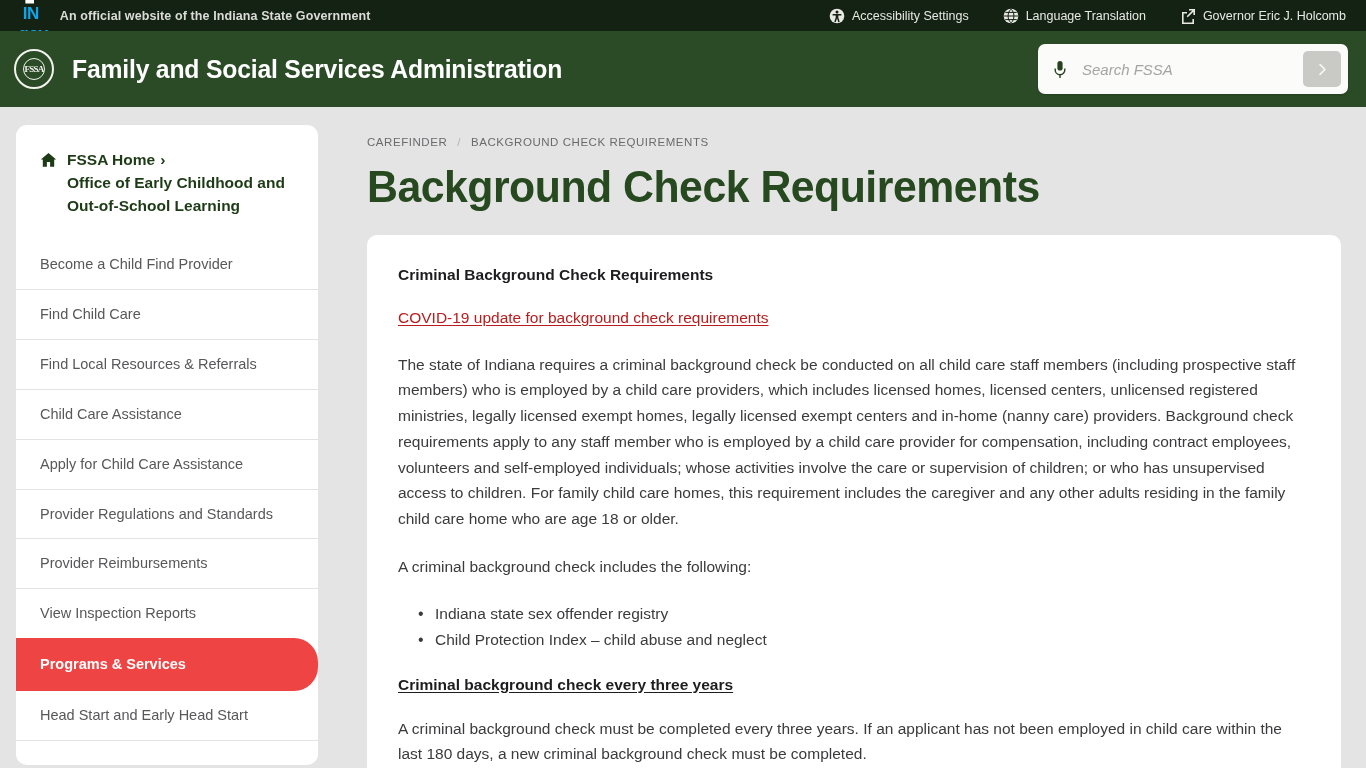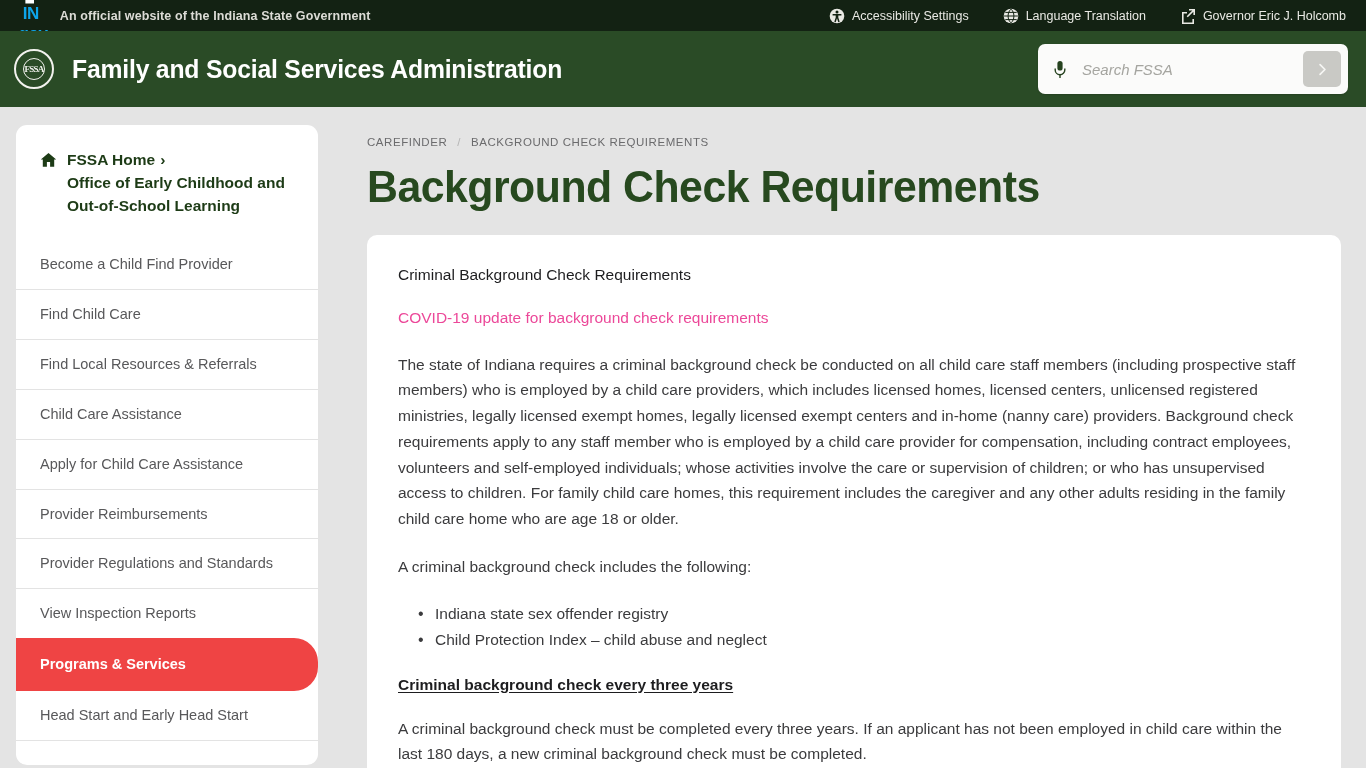--- a/index.html
+++ b/index.html
@@ -235,28 +235,29 @@
   }
   .content-card {
     background: #ffffff;
     border-radius: 10px;
     margin-top: 24px;
     padding: 31px 40px 30px 31px;
     min-height: 520px;
   }
   .c-h3 {
     font-size: 15.5px;
-    font-weight: normal;
+    font-weight: bold;
     color: #1d1d1f;
     margin: 0 0 25px 0;
   }
   .c-link {
     display: inline-block;
     font-size: 15.5px;
-    color: #ec4899;
+    color: #b91c1c;
+    text-decoration: underline;
     text-underline-offset: 2px;
     cursor: pointer;
     margin-bottom: 25px;
   }
   .c-p {
     font-size: 15.5px;
     color: #3b3b3d;
     line-height: 1.66;
     margin: 0 0 22px 0;
   }
@@ -370,22 +371,22 @@
           <a>FSSA Home</a><span class="crumb-sep">›</span><br>
           <a>Office of Early Childhood and Out-of-School Learning</a>
         </div>
       </div>
 
       <a class="nav-item">Become a Child Find Provider</a>
       <a class="nav-item">Find Child Care</a>
       <a class="nav-item">Find Local Resources &amp; Referrals</a>
       <a class="nav-item">Child Care Assistance</a>
       <a class="nav-item">Apply for Child Care Assistance</a>
+      <a class="nav-item">Provider Regulations and Standards</a>
       <a class="nav-item">Provider Reimbursements</a>
-      <a class="nav-item">Provider Regulations and Standards</a>
       <a class="nav-item">View Inspection Reports</a>
       <a class="nav-item active">Programs &amp; Services</a>
       <a class="nav-item no-rule">Head Start and Early Head Start</a>
       <div class="nav-item" style="padding:0;height:1px;border-top:1px solid #e3e3e3;"></div>
     </div>
   </aside>
 
   <main class="main">
     <nav class="crumbs">
       <a>CAREFINDER</a>

